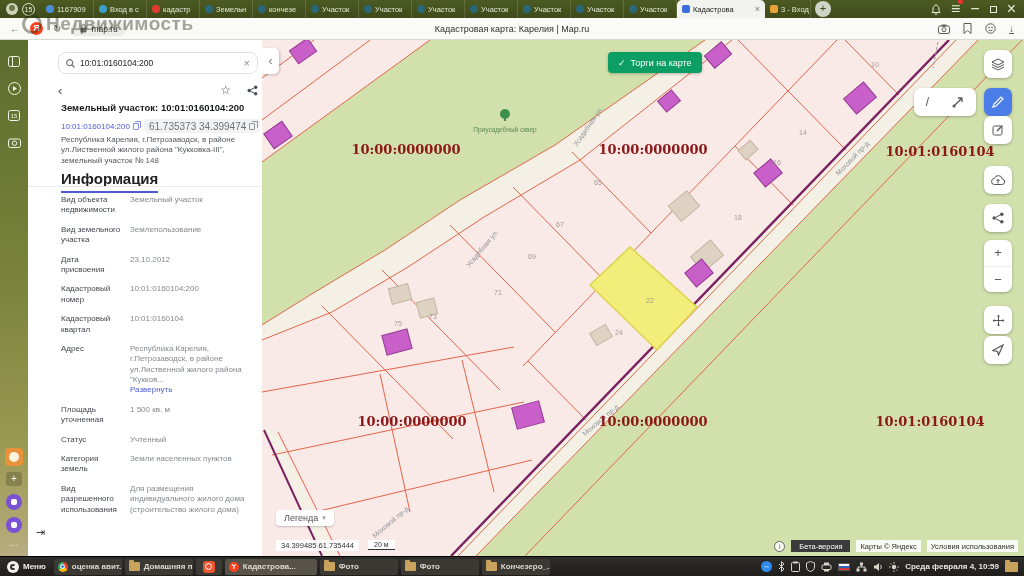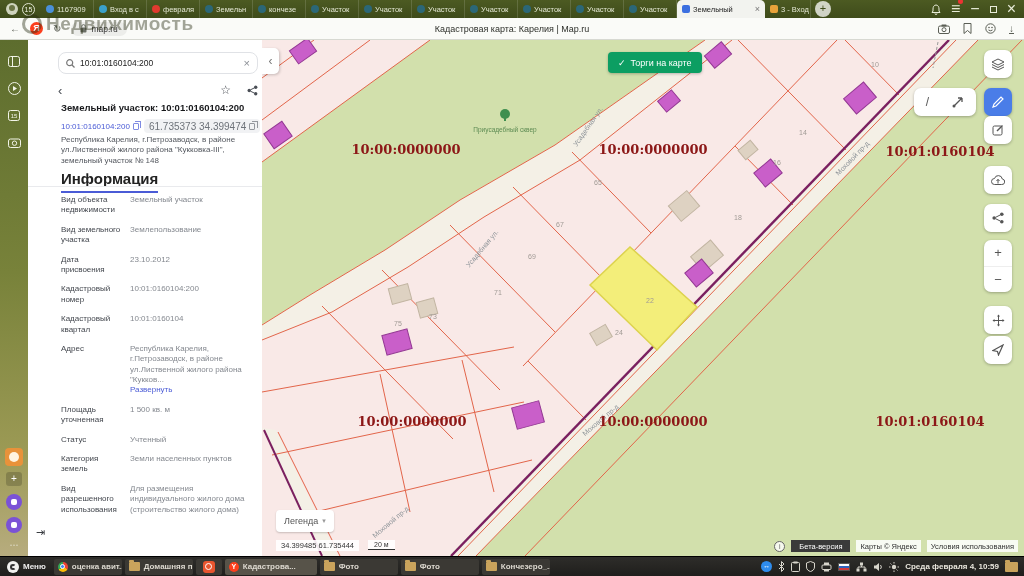--- a/index.html
+++ b/index.html
@@ -85,21 +85,21 @@
   .auction-btn { position:absolute; left:346px; top:12px; height:21px; padding:0 10px; background:#0c9e62; border-radius:4px;
     color:#fff; font-size:9px; display:flex; align-items:center; gap:5px; box-shadow:0 1px 3px rgba(0,0,0,.25); }
   .map-btn { position:absolute; left:722px; width:28px; height:28px; background:#fff; border-radius:7px;
     box-shadow:0 1px 3px rgba(0,0,0,.28); display:flex; align-items:center; justify-content:center; color:#555; }
   .map-btn.blue { background:#4a7de8; color:#fff; }
   .tool-group { position:absolute; left:652px; top:48px; width:62px; height:28px; background:#fff; border-radius:7px;
     box-shadow:0 1px 3px rgba(0,0,0,.28); display:flex; align-items:center; justify-content:space-around; color:#555; }
   .zoom-pill { position:absolute; left:722px; top:200px; width:28px; height:52px; background:#fff; border-radius:7px;
     box-shadow:0 1px 3px rgba(0,0,0,.28); display:flex; flex-direction:column; }
   .zoom-pill > div { flex:1; display:flex; align-items:center; justify-content:center; font-size:13px; color:#555; }
-  .legend-btn { position:absolute; left:14px; top:470px; height:22px; padding:0 8px; background:#fff; border-radius:4px;
+  .legend-btn { position:absolute; left:14px; top:470px; height:16px; padding:0 8px; background:#fff; border-radius:4px;
     box-shadow:0 1px 2px rgba(0,0,0,.2); font-size:9px; color:#555; display:flex; align-items:center; gap:4px; }
   .coords-strip { position:absolute; left:14px; top:500px; background:rgba(255,255,255,.9); padding:1px 5px;
     font-size:7.5px; color:#333; }
   .scale-strip { position:absolute; left:106px; top:500px; background:rgba(255,255,255,.9); padding:1px 6px;
     font-size:7px; color:#333; border-bottom:1px solid #333; }
   .attrib-row { position:absolute; right:6px; bottom:4px; display:flex; align-items:center; gap:6px; }
   .info-circle { width:11px; height:11px; border:1px solid #666; border-radius:50%; color:#666; font-size:7px;
     display:flex; align-items:center; justify-content:center; background:rgba(255,255,255,.8); }
   .beta-pill { background:#3a3a3a; color:#fff; border-radius:0; padding:1.5px 8px; font-size:7.5px; }
   .attrib-chip { background:rgba(255,255,255,.85); padding:1.5px 4px; font-size:7.5px; color:#333; }
@@ -142,21 +142,21 @@
     <div class="tb-tab">
         <span class="fav" style="background:#4a90d9"></span>
         <span>1167909</span>
       </div>
     <div class="tb-tab">
         <span class="fav" style="background:#3aa0c9"></span>
         <span>Вход в с</span>
       </div>
     <div class="tb-tab">
         <span class="fav" style="background:#e03a2f"></span>
-        <span>февраля</span>
+        <span>кадастр</span>
       </div>
     <div class="tb-tab">
         <span class="fav" style="background:#2b6777"></span>
         <span>Земельн</span>
       </div>
     <div class="tb-tab">
         <span class="fav" style="background:#2b6777"></span>
         <span>кончезе</span>
       </div>
     <div class="tb-tab">
@@ -182,21 +182,21 @@
     <div class="tb-tab">
         <span class="fav" style="background:#2b6777"></span>
         <span>Участок</span>
       </div>
     <div class="tb-tab">
         <span class="fav" style="background:#2b6777"></span>
         <span>Участок</span>
       </div>
     <div class="tb-tab active">
         <span class="fav" style="background:#3b6fe0"></span>
-        <span>Земельный</span>
+        <span>Кадастрова</span>
         <span class="tb-x">×</span>
       </div>
     <div class="tb-tab" style="width:46px">
         <span class="fav" style="background:#e8a23a;border-radius:2px"></span>
         <span>3 - Вход</span>
       </div>
     <div class="tb-plus">+</div>
     <div class="tb-right">
       <svg class="mini" width="10" height="11" viewBox="0 0 10 11">
           <path d="M5 1 C3 1 2 3 2 5 L2 7 L1 8.5 L9 8.5 L8 7 L8 5 C8 3 7 1 5 1 Z M4 9.5 a1 1 0 0 0 2 0" fill="none" stroke="#e8ecd8" stroke-width="1"></path>

